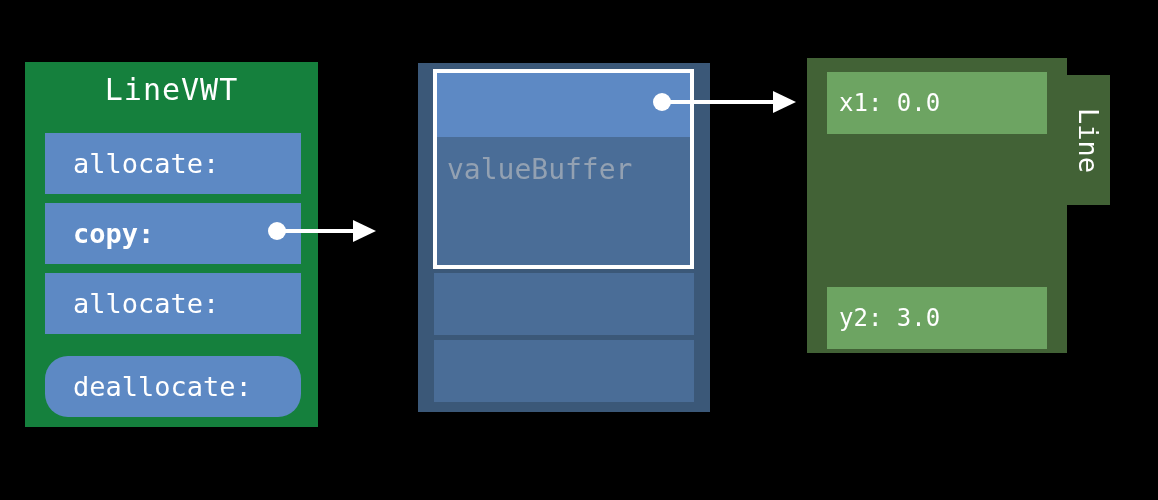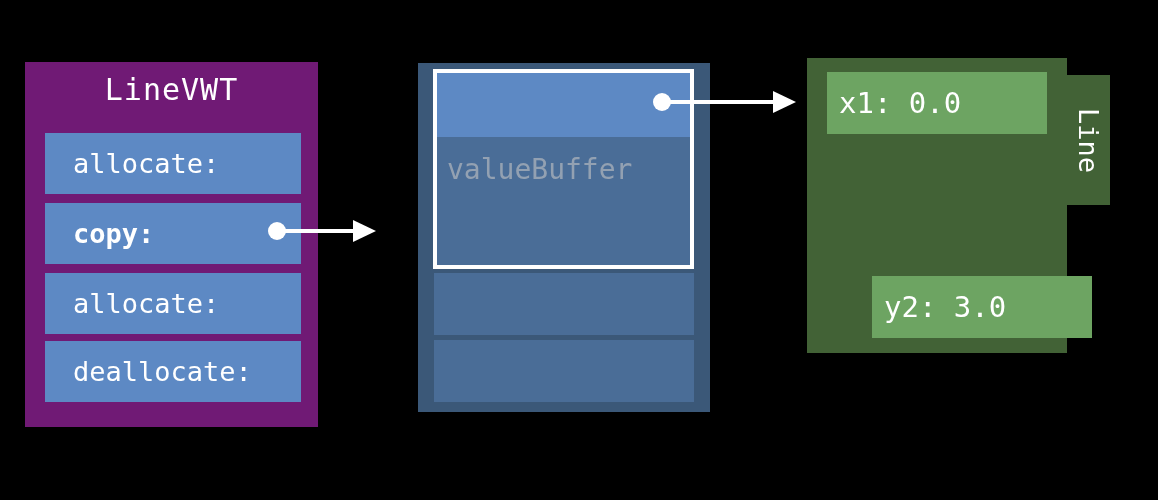--- a/index.html
+++ b/index.html
@@ -10,40 +10,40 @@
     background: #000;
     font-family: "DejaVu Sans Mono", monospace;
     overflow: hidden;
   }
   .box { position: absolute; }
 
   
   .vwt-box {
     left: 25px; top: 62px;
     width: 293px; height: 365px;
-    background: #701a75;
+    background: #15803d;
   }
   .vwt-title {
     position: absolute; top: 8px; left: 0;
     width: 100%; text-align: center;
     color: #fff; font-size: 30px; line-height: 40px;
     letter-spacing: 1px;
   }
   .vwt-row {
     position: absolute; left: 20px;
     width: 256px; height: 61px;
     background: #5D89C4;
     color: #fff; font-size: 27px;
     display: flex; align-items: center;
     padding-left: 28px; box-sizing: border-box;
   }
   .vwt-row.p1 { top: 71px; }
   .vwt-row.p2 { top: 141px; }
   .vwt-row.p3 { top: 211px; }
-  .vwt-row.p4 { top: 279px; }
+  .vwt-row.p4 { top: 294px; border-radius: 23px; }
   .vwt-row.em { font-weight: bold; }
 
   
   .buffer-box {
     left: 418px; top: 63px;
     width: 292px; height: 349px;
     background: #3B5878;
   }
   .vb-region {
     position: absolute; left: 15px; top: 6px;
@@ -84,28 +84,28 @@
   }
   .line-tab-text {
     color: #fff; font-size: 27px;
     transform: rotate(90deg);
     white-space: nowrap;
   }
   .line-row {
     position: absolute; left: 20px;
     width: 220px; height: 62px;
     background: #6DA462;
-    color: #fff; font-size: 29px;
+    color: #fff; font-size: 24px;
     display: flex; align-items: center;
     padding-left: 12px; box-sizing: border-box;
   }
   .line-row.p1 { top: 14px; }
   .line-row.p2 { top: 80px; }
   .line-row.p3 { top: 148px; }
-  .line-row.p4 { top: 218px; margin-left: 45px; }
+  .line-row.p4 { top: 229px; }
 
   
   .arrows {
     position: absolute; left: 0; top: 0;
     width: 1158px; height: 500px;
     pointer-events: none;
   }
 </style>
 </head>
 <body>

